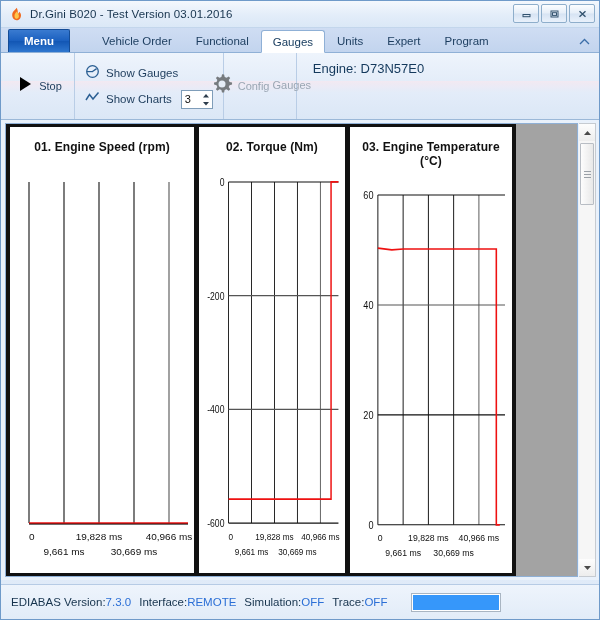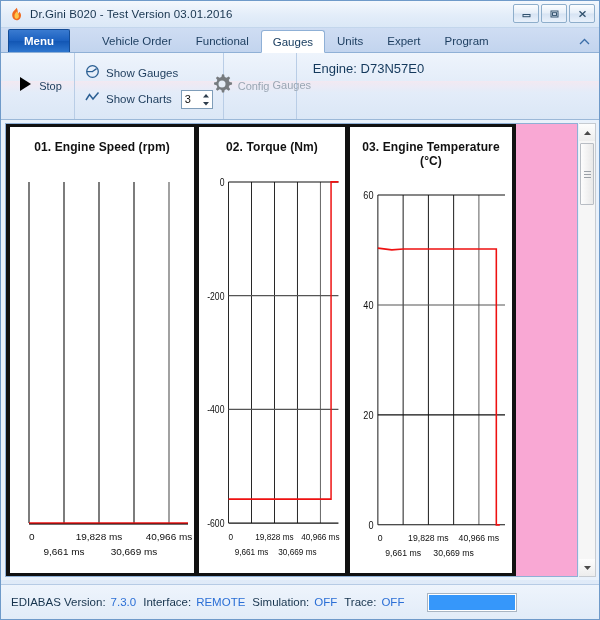--- a/index.html
+++ b/index.html
@@ -129,21 +129,21 @@
   
   .content {
     position: relative;
     height: 460px;
     background: #e9f1fb;
     padding: 3px 3px 3px 4px;
     display: flex;
   }
   .charts-wrap {
     flex: 1;
-    background: #f9a8d4;
+    background: #a3a3a3;
     border: 1px solid #8fb0d6;
     display: flex;
     overflow: hidden;
     margin-right: 1px;
   }
   .chart-panel {
     position: relative;
     background: #ffffff;
     border-left: 4px solid #111111;
     border-right: 4px solid #111111;
@@ -190,25 +190,24 @@
   .sb-grip div { height: 1px; background: #9aa0a7; margin: 2px 0; }
 
   
   .statusbar {
     position: absolute; left: 0; right: 0; bottom: 0;
     height: 35px;
     background: linear-gradient(180deg,#eef4fc 0%, #e2ecf8 100%);
     border-top: 1px solid #b6cbe5;
     display: flex; align-items: center;
     padding-left: 10px;
-    gap: 5px;
     font-size: 11.5px;
   }
   .st-k { color: #16334d; white-space: nowrap; }
-  .st-v { color: #2b6fd6; white-space: nowrap; margin-right: 2px; }
+  .st-v { color: #2b6fd6; white-space: nowrap; margin-right: 8px; }
   .progress {
     width: 90px; height: 19px;
     border: 1px solid #a9b5c2;
     background: #ffffff;
     margin-left: 16px;
     padding: 1px;
   }
   .progress .bar { height: 100%; background: #3697fa; width: 100%; }
 </style>
 </head>

